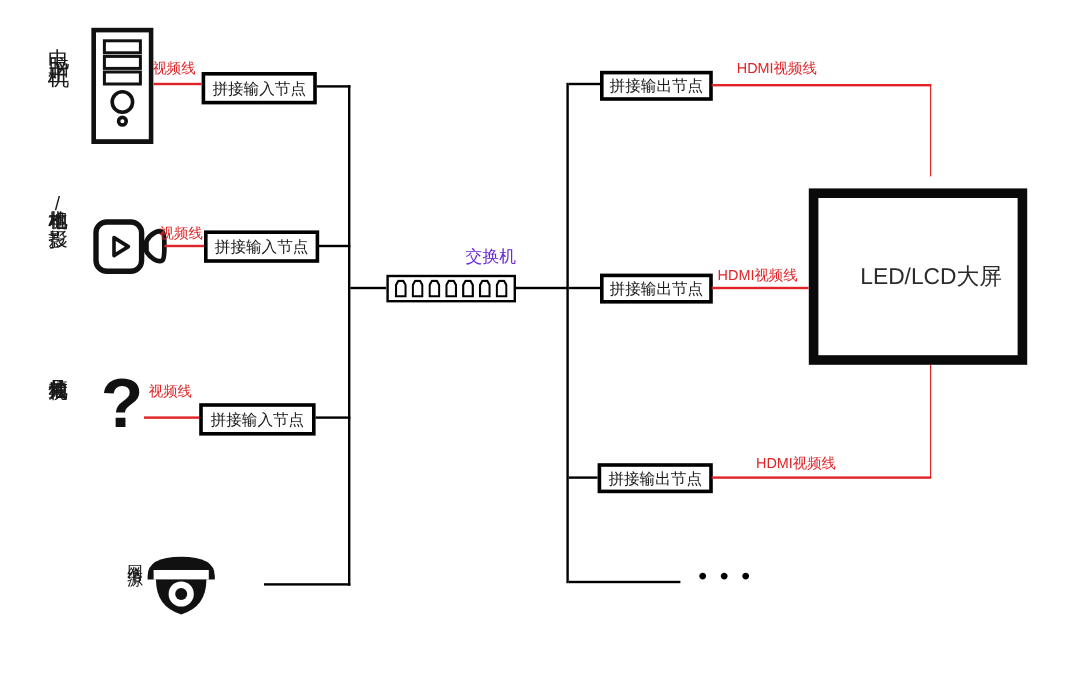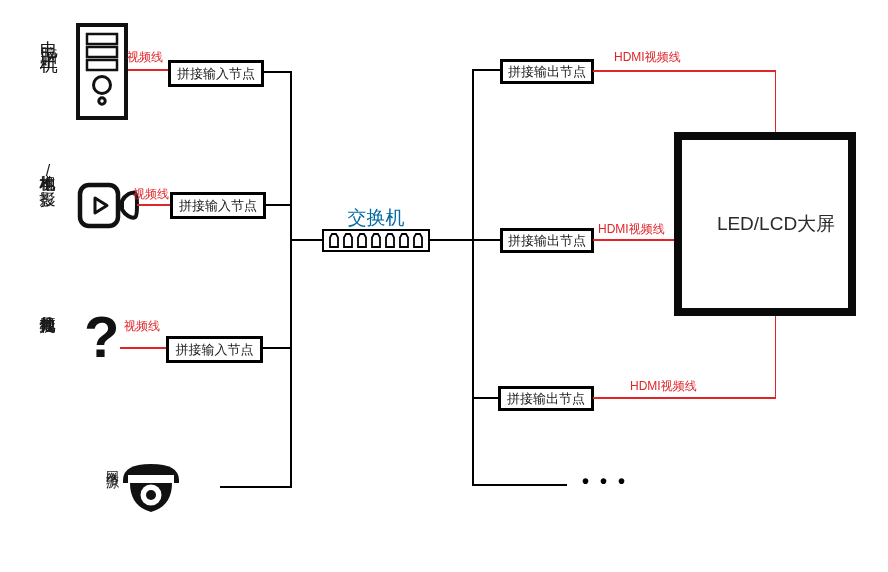--- a/index.html
+++ b/index.html
@@ -21,21 +21,21 @@
   .rlabel{position:absolute;font-size:12px;color:#e02428;white-space:nowrap;}
   
   .vlabel{
     position:absolute;writing-mode:vertical-rl;text-orientation:upright;
     color:#1a1a1a;line-height:1.15;white-space:nowrap;
   }
   .switch-box{
     position:absolute;box-sizing:border-box;border:2px solid #000;background:#fff;
     display:flex;align-items:center;justify-content:center;gap:4px;padding:0 3px;
   }
-  .switch-label{position:absolute;font-size:19px;color:#0369a1;text-align:center;}
+  .switch-label{position:absolute;font-size:14px;color:#6d28d9;text-align:right;}
   .screen{
     position:absolute;box-sizing:border-box;border:8px solid #0a0a0a;background:#fff;
     display:flex;align-items:center;justify-content:center;
   }
   .screen-label{font-size:19px;color:#2b2b2b;}
   .footer-box{
     position:absolute;box-sizing:border-box;border:2px dashed #cfcfcf;border-radius:6px;
     background:#fff;display:flex;align-items:center;justify-content:center;
     font-size:14px;font-weight:bold;color:#111;
   }
@@ -142,19 +142,19 @@
 
   <div class="rl" style="left:593px;top:70px;width:183px;height:1.5px;"></div>
   <div class="rl" style="left:774.5px;top:70px;width:1.5px;height:77px;"></div>
   <div class="rl" style="left:593px;top:239px;width:81px;height:1.5px;"></div>
   <div class="rl" style="left:593px;top:397px;width:183px;height:1.5px;"></div>
   <div class="rl" style="left:774.5px;top:294px;width:1.5px;height:104px;"></div>
   <span class="rlabel" style="left:614px;top:49px;">HDMI视频线</span>
   <span class="rlabel" style="left:598px;top:221px;">HDMI视频线</span>
   <span class="rlabel" style="left:630px;top:378px;">HDMI视频线</span>
 
-  <div class="screen" style="left:674px;top:132px;width:182px;height:184px;padding-left:22px;">
+  <div class="screen" style="left:674px;top:157px;width:182px;height:147px;padding-left:22px;">
     <span class="screen-label">LED/LCD大屏</span>
   </div>
 
   <div class="ellipsis" style="left:582px;top:470px;">•••</div>
 
 </div>
 
 </body></html>

